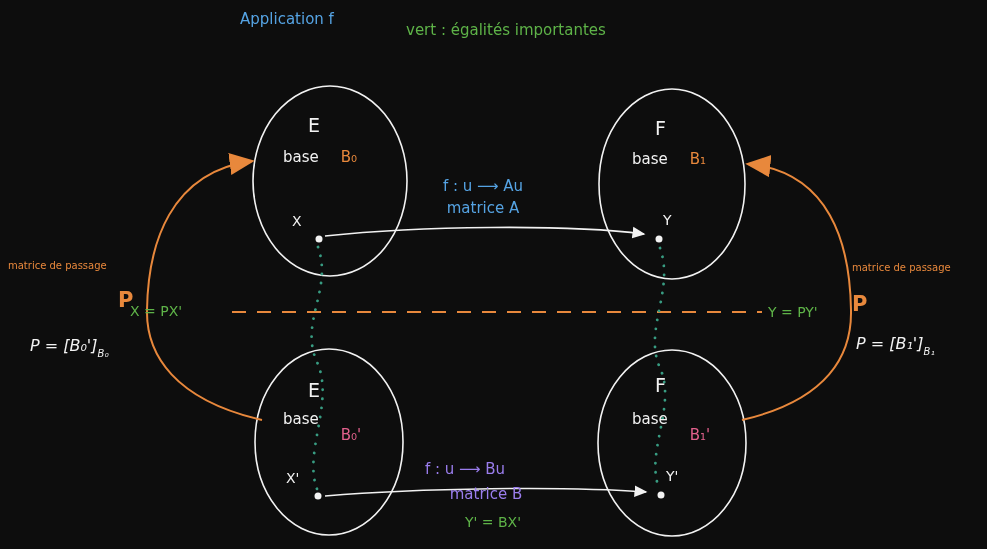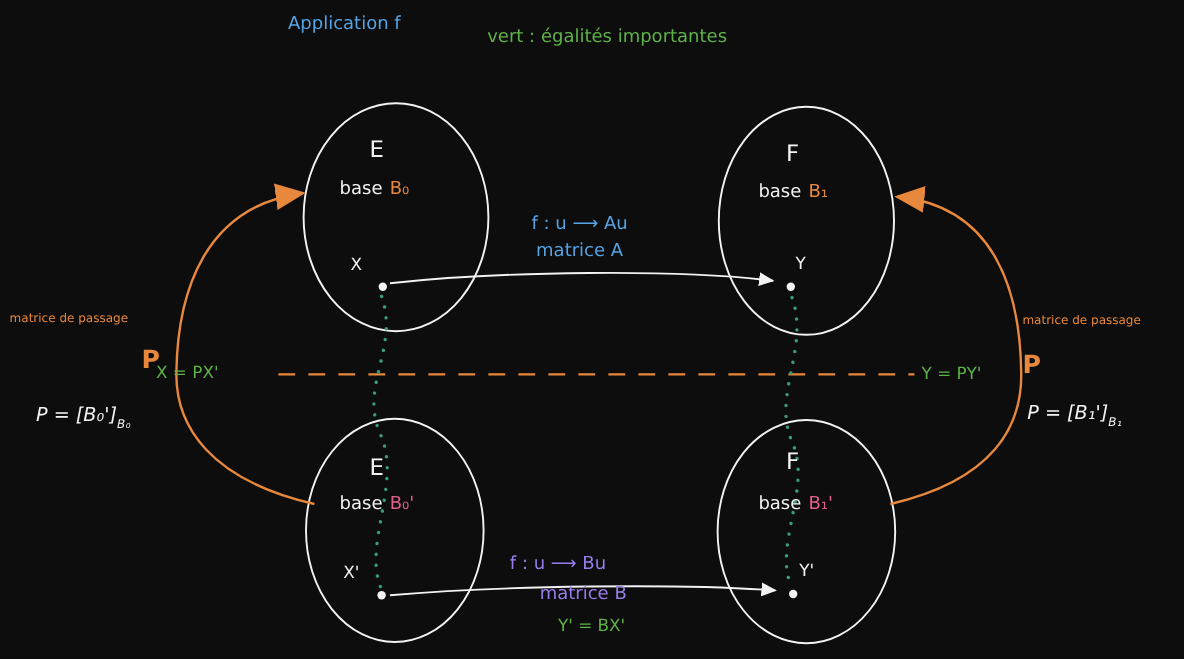--- a/index.html
+++ b/index.html
@@ -17,23 +17,23 @@
   .shape-white{fill:none; stroke:var(--white); stroke-width:1.6;}
   .stroke-white{fill:none; stroke:var(--white); stroke-width:1.6;}
   .stroke-orange{fill:none; stroke:var(--orange); stroke-width:2;}
   .dashed{stroke-dasharray:14 11;}
   .stroke-teal{fill:none; stroke:var(--teal); stroke-width:2.8;}
   .dotted{stroke-dasharray:0.1 9; stroke-linecap:round;}
   .fill-white{fill:var(--white);}
   .fill-orange{fill:var(--orange);}
   .txt{position:absolute; white-space:nowrap; font-size:15px; line-height:1.2;}
   .t-white{color:var(--white);} .t-blue{color:var(--blue);} .t-green{color:var(--green);}
-  .t-orange{color:var(--orange);} .t-pink{color:var(--pink);} .t-purple{color:var(--purple);}
+  .t-orange{color:var(--orange);} .t-pink{color:var(--pink);margin-top:16px;} .t-purple{color:var(--purple);}
   .space-letter{font-size:19px; letter-spacing:1px;}
-  .base-row{display:flex; gap:6px;}
+  .base-row{display:flex; gap:22px;}
   .point-label{font-size:14px;}
   .map-block{width:130px; text-align:center;}
   .eq{font-size:14px;}
   .passage-label{font-size:10px;}
   .p-symbol{font-size:21px; font-weight:bold;}
   .formula{font-size:16px;font-style:italic;}
   .fsub{font-size:10px; vertical-align:-6px; letter-spacing:0.5px;}
 </style>
 </head>
 <body>

